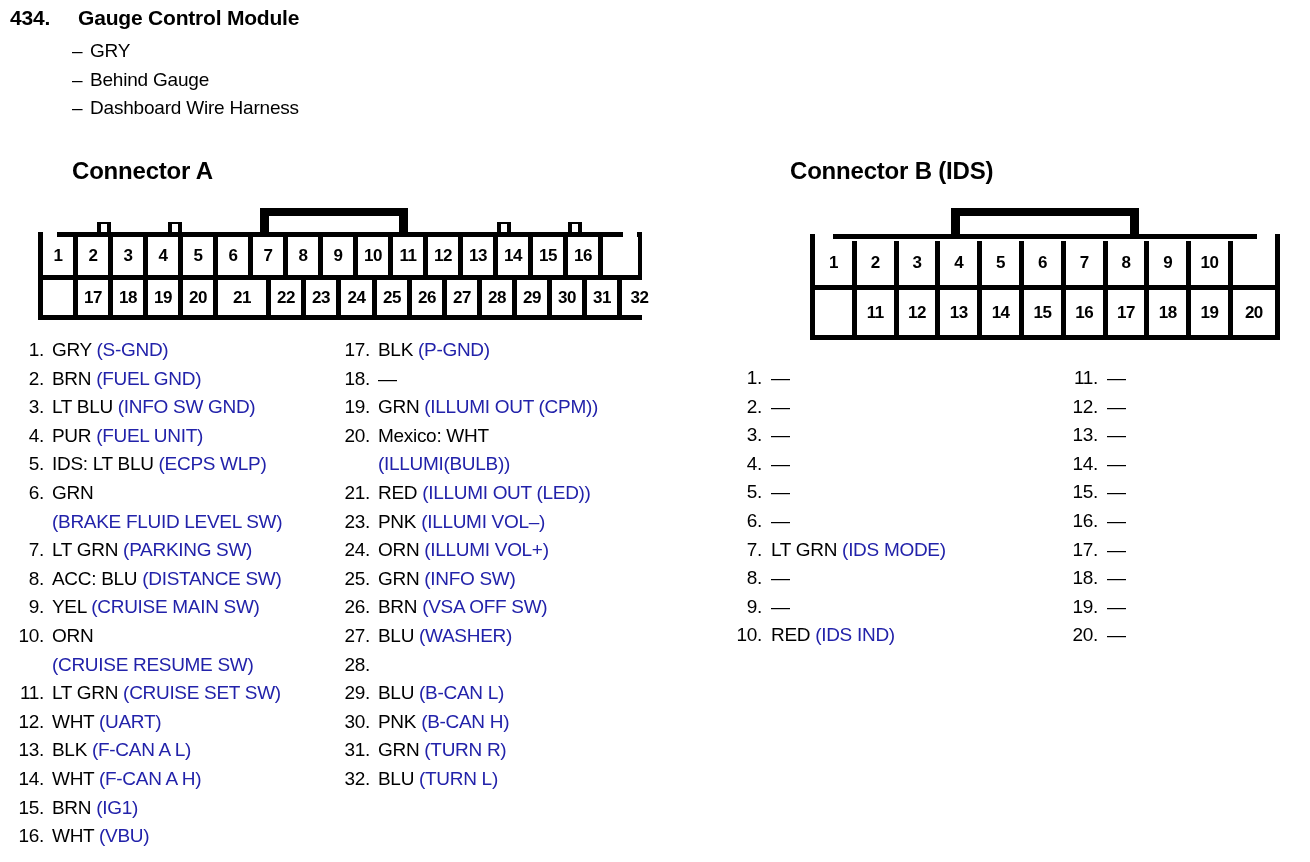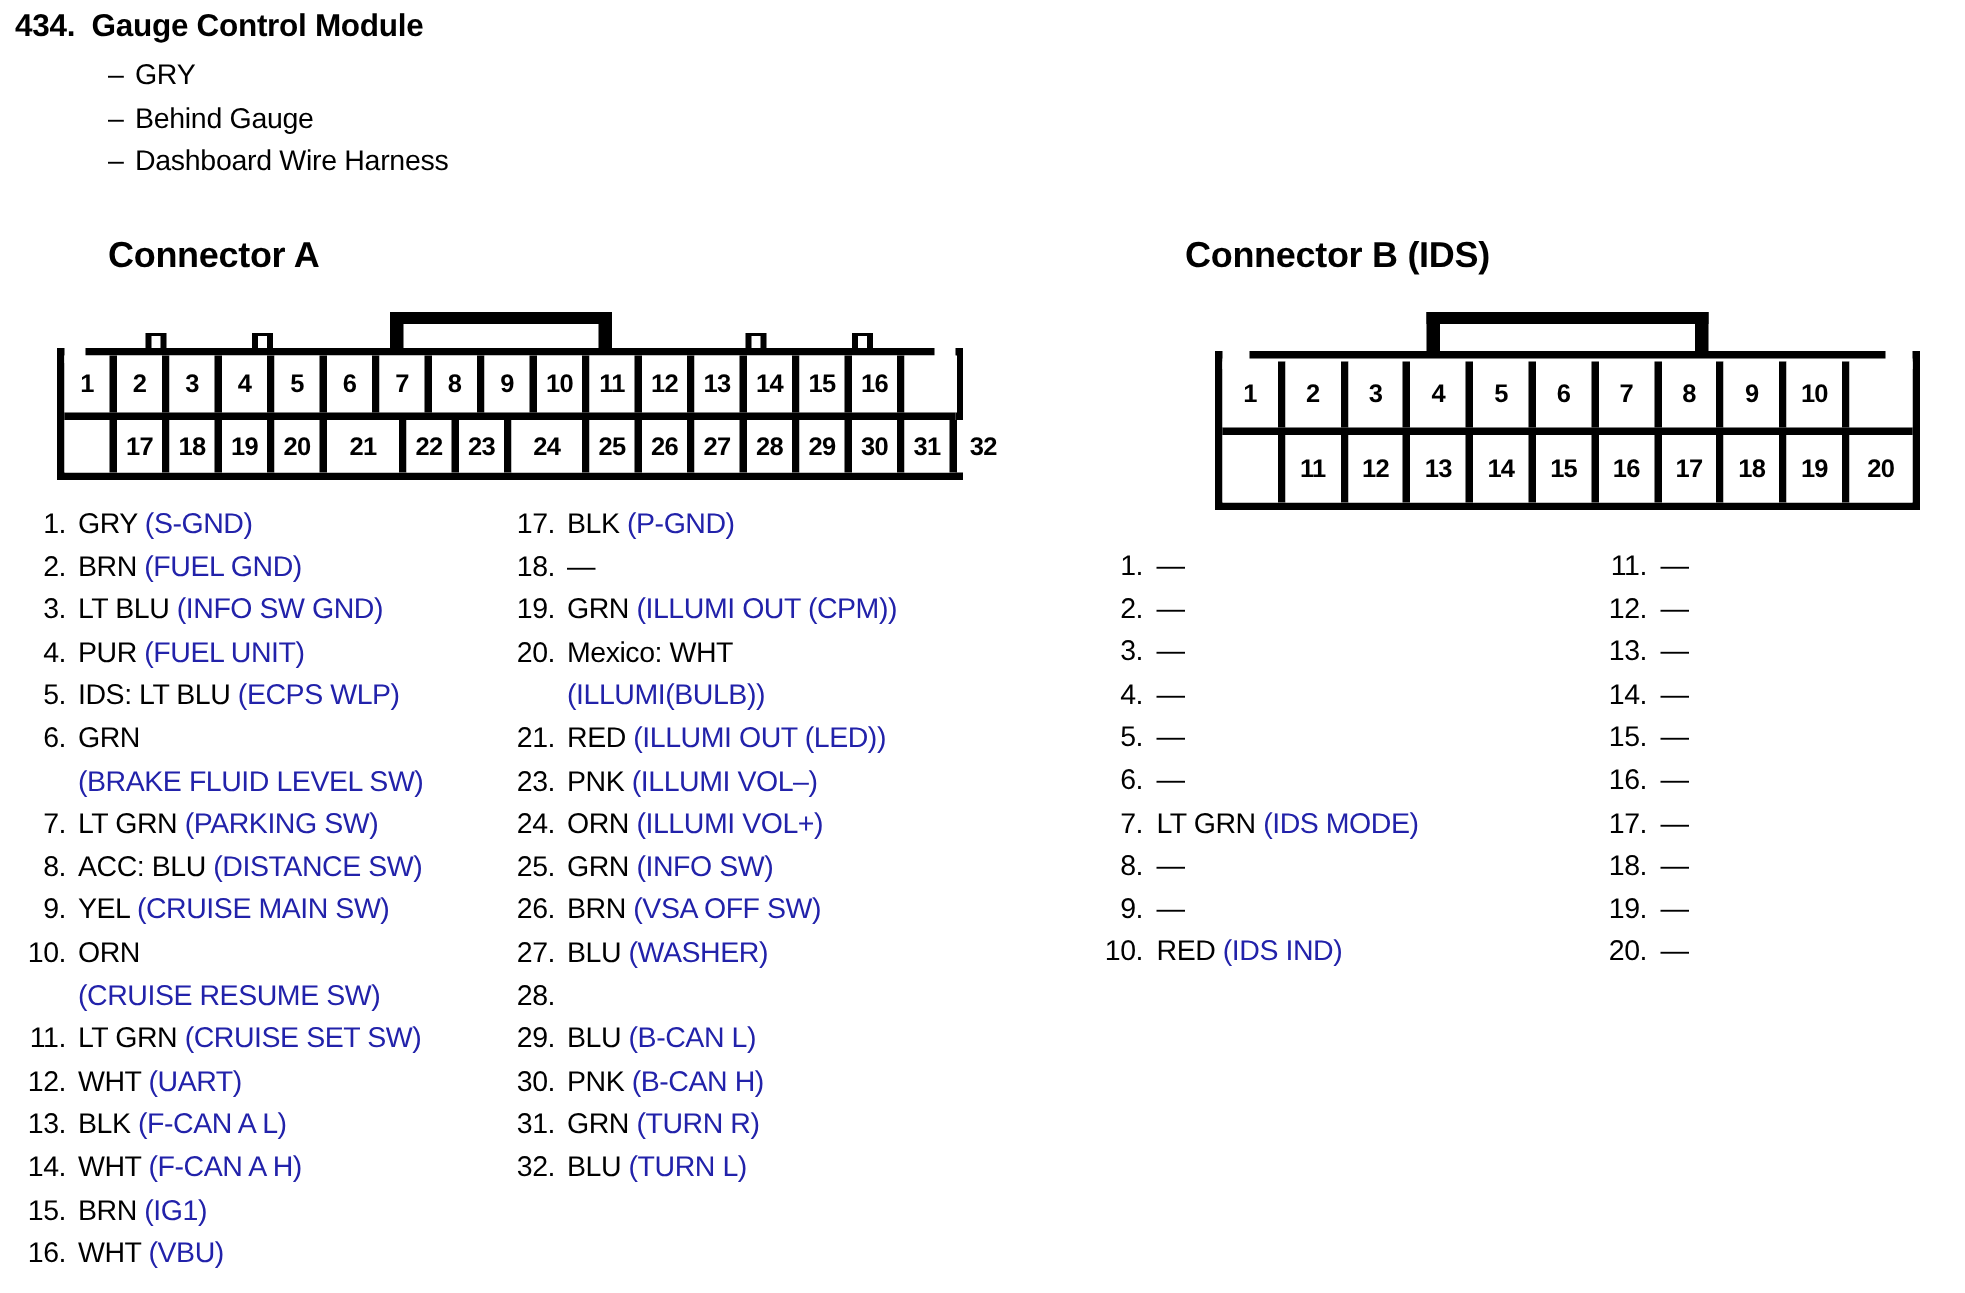--- a/index.html
+++ b/index.html
@@ -16,21 +16,21 @@
     width: 1310px;
     height: 862px;
     background: #ffffff;
   }
 
   
   .hdr { position: absolute; left: 10px; top: 6px; }
   .hdr-row { display: flex; align-items: baseline; }
   .hdr-num {
     font-size: 21px; font-weight: bold; letter-spacing: -0.2px;
-    margin-right: 11px;
+    margin-right: 28px;
   }
   .hdr-title { font-size: 21px; font-weight: bold; letter-spacing: -0.2px; }
   .sub-list { margin-top: 7px; padding-left: 62px; }
   .sub-item {
     font-size: 19px;
     line-height: 28.5px;
     white-space: nowrap;
     letter-spacing: -0.2px;
   }
   .sub-dash { display: inline-block; width: 18px; }
@@ -186,21 +186,21 @@
 
     <div class="cell-row" id="a-bot" style="left:5px; top:72px; height:35px;">
         <div class="cell blank" style="width: 35px;"></div>
         <div class="cell" style="width: 35px;">17</div>
         <div class="cell" style="width: 35px;">18</div>
         <div class="cell" style="width: 35px;">19</div>
         <div class="cell" style="width: 35px;">20</div>
         <div class="cell" style="width: 53px;">21</div>
         <div class="cell" style="width: 35px;">22</div>
         <div class="cell" style="width: 35px;">23</div>
-        <div class="cell" style="width: 52px; text-align: center;">24</div>
+        <div class="cell" style="width: 36px; text-align: center;">24</div>
         <div class="cell" style="width: 35px;">25</div>
         <div class="cell" style="width: 35px;">26</div>
         <div class="cell" style="width: 35px;">27</div>
         <div class="cell" style="width: 35px;">28</div>
         <div class="cell" style="width: 35px;">29</div>
         <div class="cell" style="width: 35px;">30</div>
         <div class="cell" style="width: 35px;">31</div>
         <div class="cell" style="width: 35px;">32</div>
       </div>
   </div>

